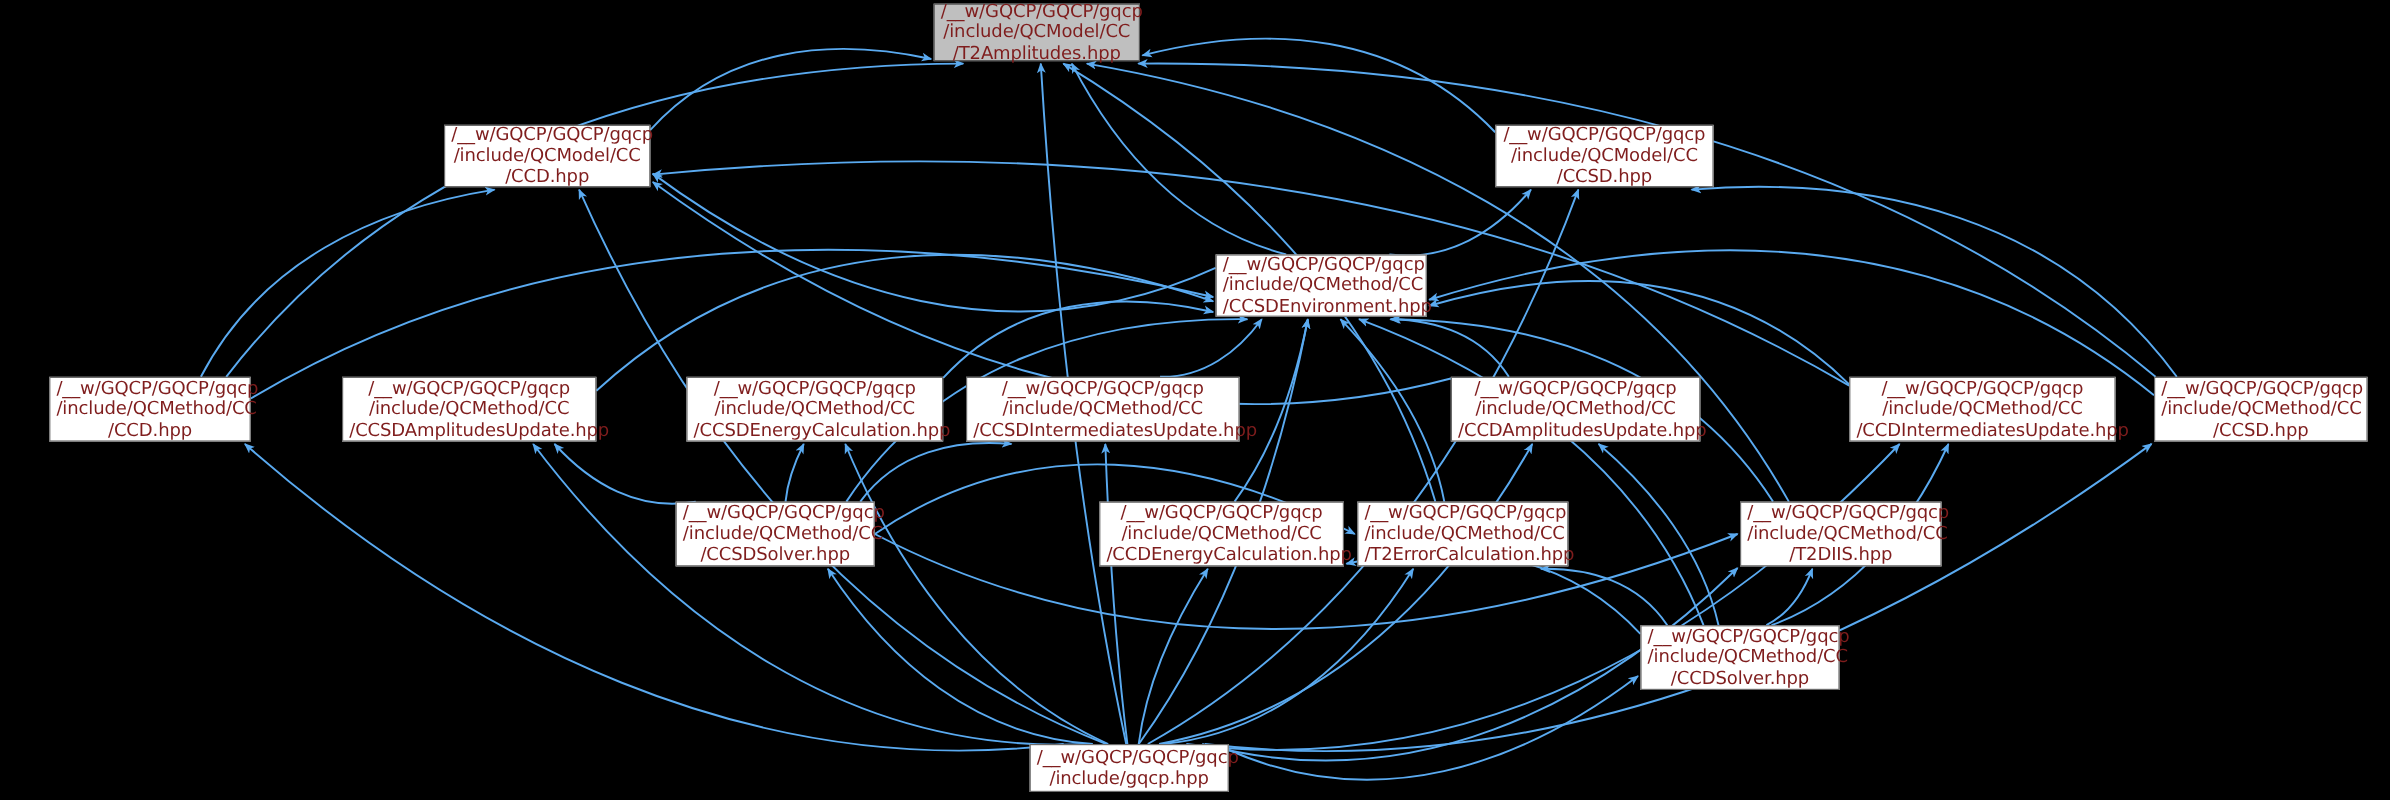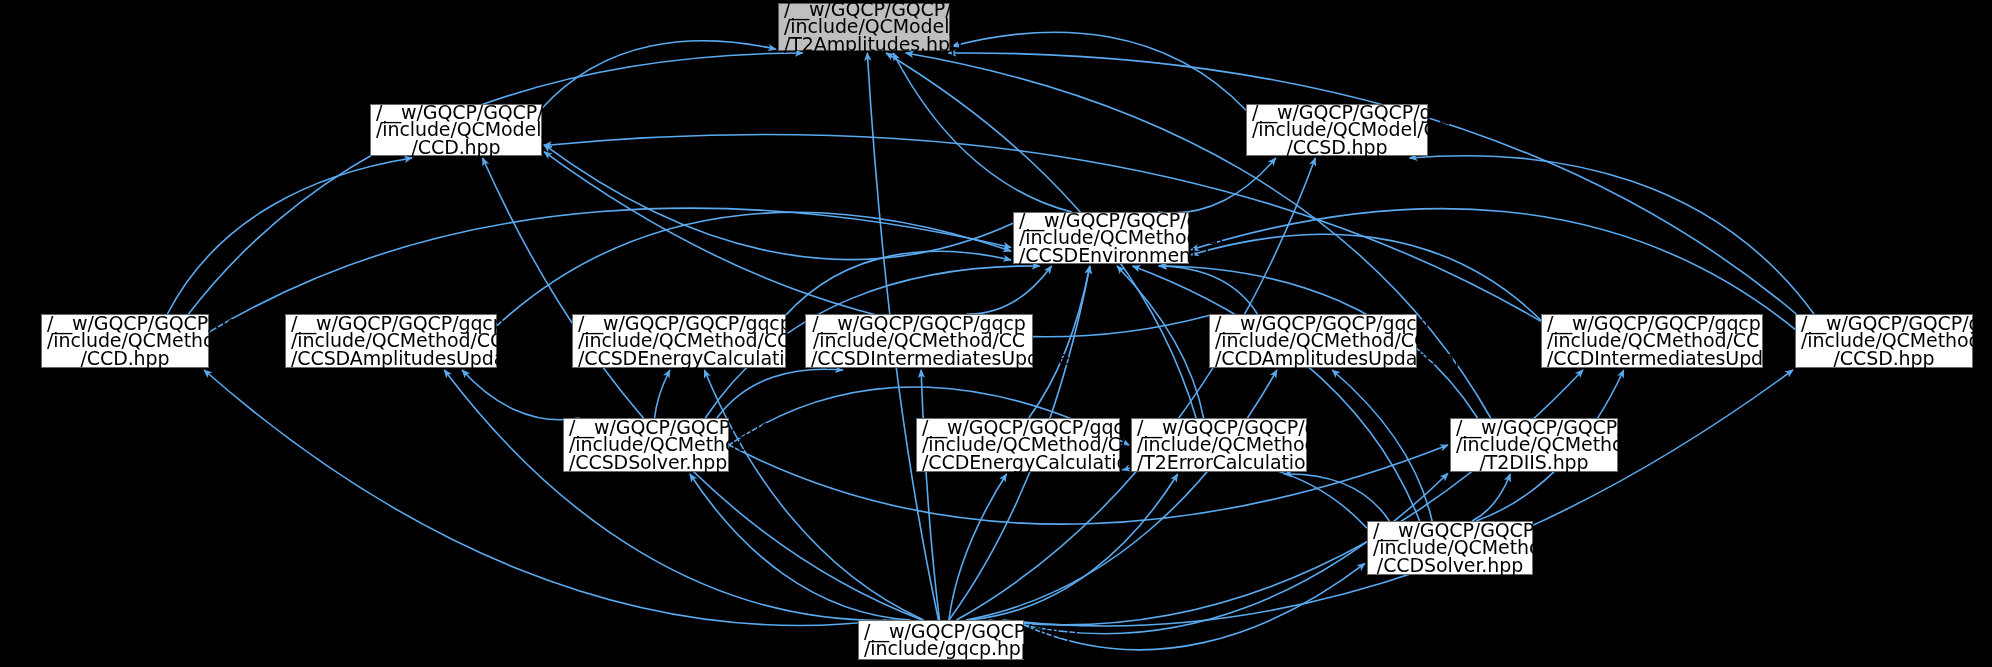--- a/index.html
+++ b/index.html
@@ -4,21 +4,21 @@
 <title>Doxygen include dependency graph</title>
 <style>
   html,body{margin:0;padding:0;background:#000;}
   body{width:1992px;height:667px;overflow:hidden;
        font-family:"DejaVu Sans","Liberation Sans",sans-serif;}
   #graph-root{position:relative;width:1992px;height:667px;background:#000;}
   svg#edges{position:absolute;left:0;top:0;width:1992px;height:667px;}
   .node{position:absolute;box-sizing:border-box;
         background:#ffffff;border:1px solid #6b6b6b;
         display:flex;align-items:center;justify-content:center;
-        text-align:center;color:#000000;font-size:19px;line-height:17.5px;
+        text-align:center;color:#7f1d1d;font-size:15px;line-height:17.5px;
         letter-spacing:-0.1px;white-space:pre-line;padding:3px 5px;}
   .node.root{background:#bfbfbf;border:1px solid #5a5a5a;}
   .node .lbl{display:block;width:100%;}
 </style>
 </head>
 <body>
 
 <div id="graph-root" style="width: 1992px; height: 667px; background: rgb(0, 0, 0);">
   <svg id="edges" viewBox="0 0 1992 667" preserveAspectRatio="none" aria-hidden="true">
       <defs>

